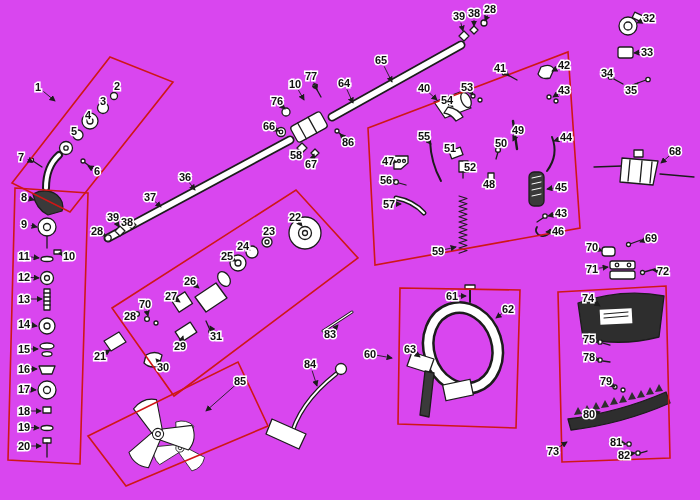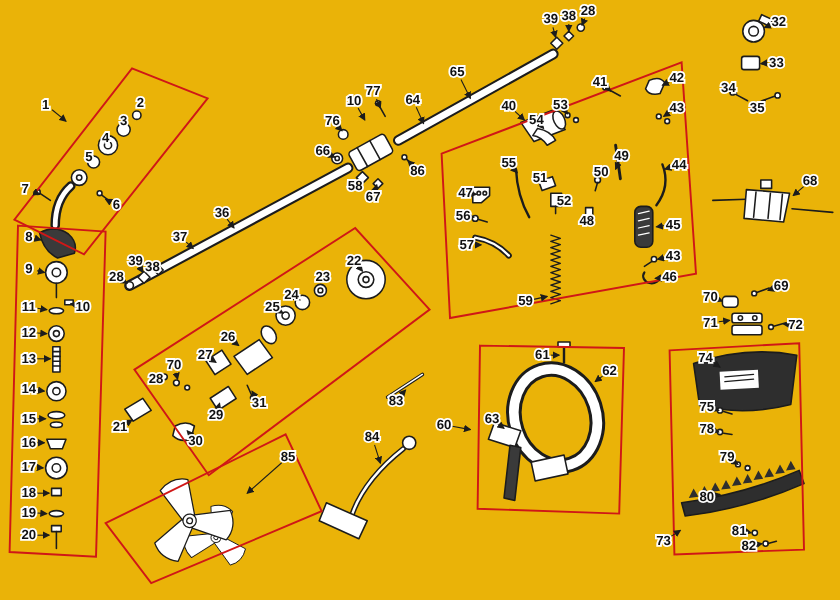--- a/index.html
+++ b/index.html
@@ -1,16 +1,16 @@
 <!DOCTYPE html>
 <html><head>
 <meta charset="utf-8">
 <style>
   html,body{margin:0;padding:0;background:#ffffff;}
-  #stage{position:relative;width:700px;height:500px;background:#eab308;overflow:hidden;
+  #stage{position:relative;width:700px;height:500px;background:#d946ef;overflow:hidden;
          font-family:"Liberation Sans",sans-serif;}
   svg{display:block;}
   text.part-label{font-family:"Liberation Sans",sans-serif;font-size:11px;font-weight:700;
                   fill:#111111;stroke:#ffffff;stroke-width:3px;paint-order:stroke;}
 </style>
 </head>
 <body>
 
 <div id="stage">
   <svg width="700" height="500" viewBox="0 0 700 500">

